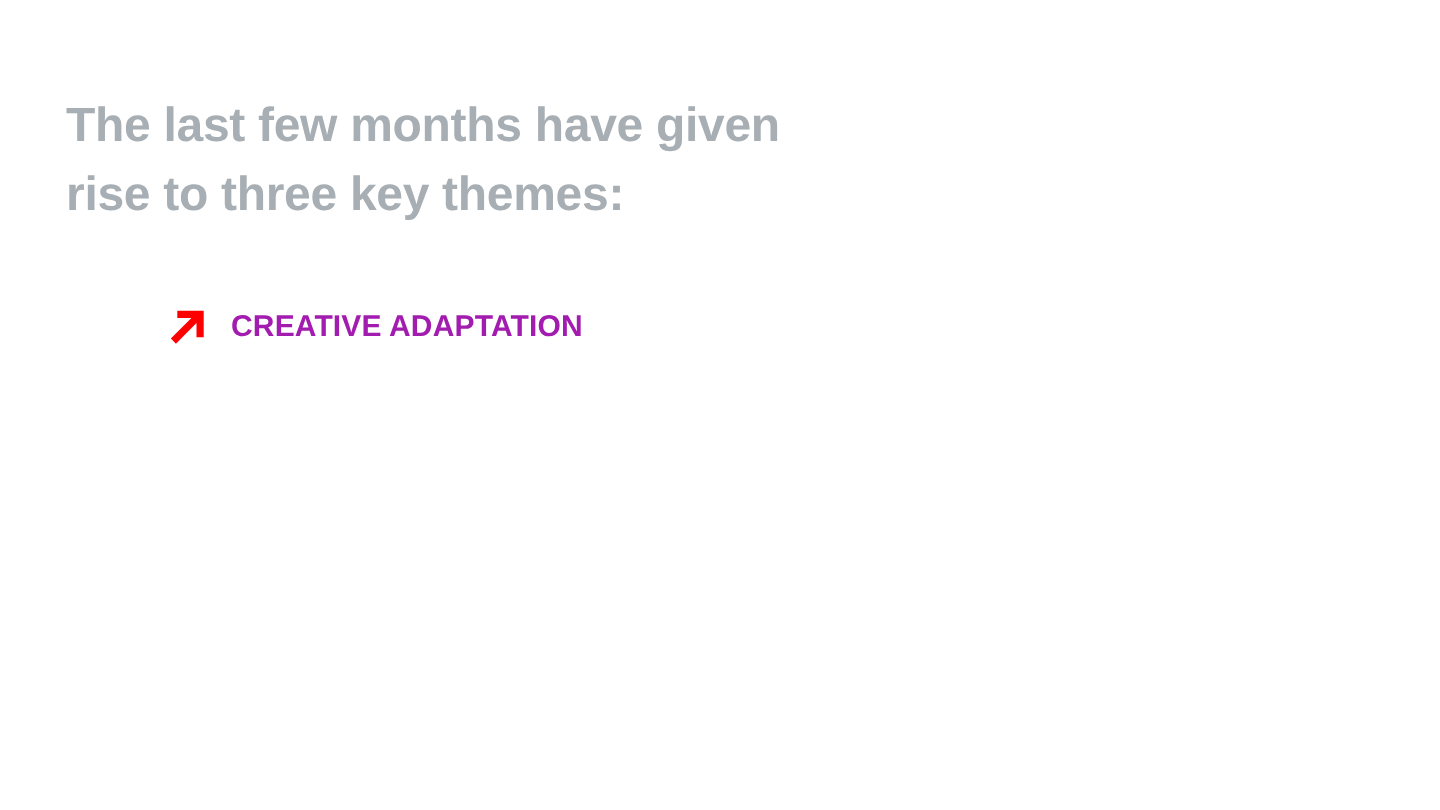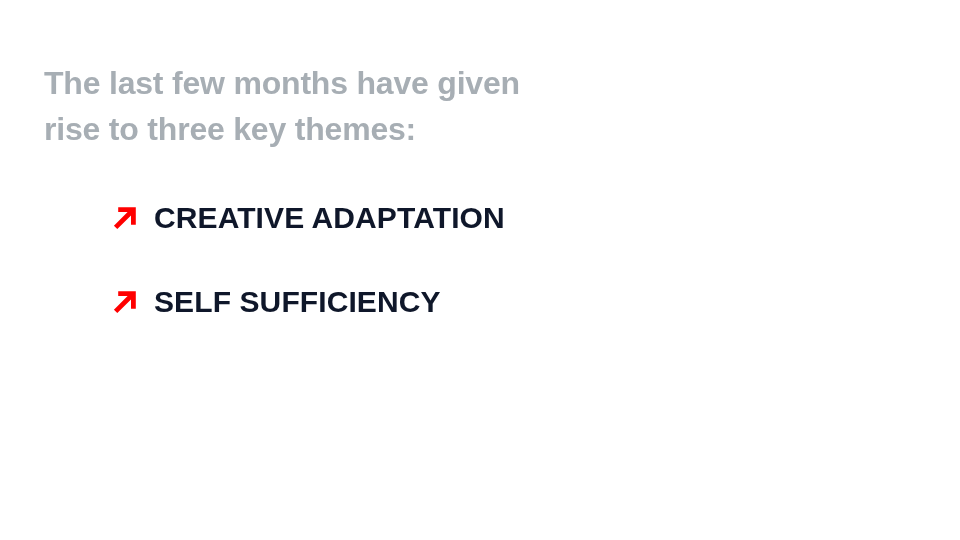--- a/index.html
+++ b/index.html
@@ -68,24 +68,24 @@
     display: block;
   }
   .arrow-icon svg {
     display: block;
     width: 30px;
     height: 30px;
   }
 
   .theme-label {
     font-family: "Liberation Sans", sans-serif;
-    font-size: 30px;
+    font-size: 20px;
     font-weight: 700;
     letter-spacing: 0.1px;
-    color: #0f172a;
+    color: #a21caf;
     text-transform: uppercase;
     white-space: nowrap;
     line-height: 34px;
   }
 </style>
 </head>
 <body>
 
 <div class="slide">
 
@@ -96,24 +96,16 @@
 
     <li class="theme-item">
       <span class="arrow-icon">
         <svg viewBox="0 0 30 30" xmlns="http://www.w3.org/2000/svg" aria-hidden="true">
           <path d="M8.2 4.2 H25.8 V21.8 H21.0 V12.4 L7.3 26.1 L3.9 22.7 L17.6 9.0 H8.2 Z" fill="#ff0000"></path>
         </svg>
       </span>
       <span class="theme-label">CREATIVE ADAPTATION</span>
     </li>
 
-    <li class="theme-item">
-      <span class="arrow-icon">
-        <svg viewBox="0 0 30 30" xmlns="http://www.w3.org/2000/svg" aria-hidden="true">
-          <path d="M8.2 4.2 H25.8 V21.8 H21.0 V12.4 L7.3 26.1 L3.9 22.7 L17.6 9.0 H8.2 Z" fill="#ff0000"></path>
-        </svg>
-      </span>
-      <span class="theme-label">SELF SUFFICIENCY</span>
-    </li>
 
 
   </ul>
 </div>
 
 </body></html>

